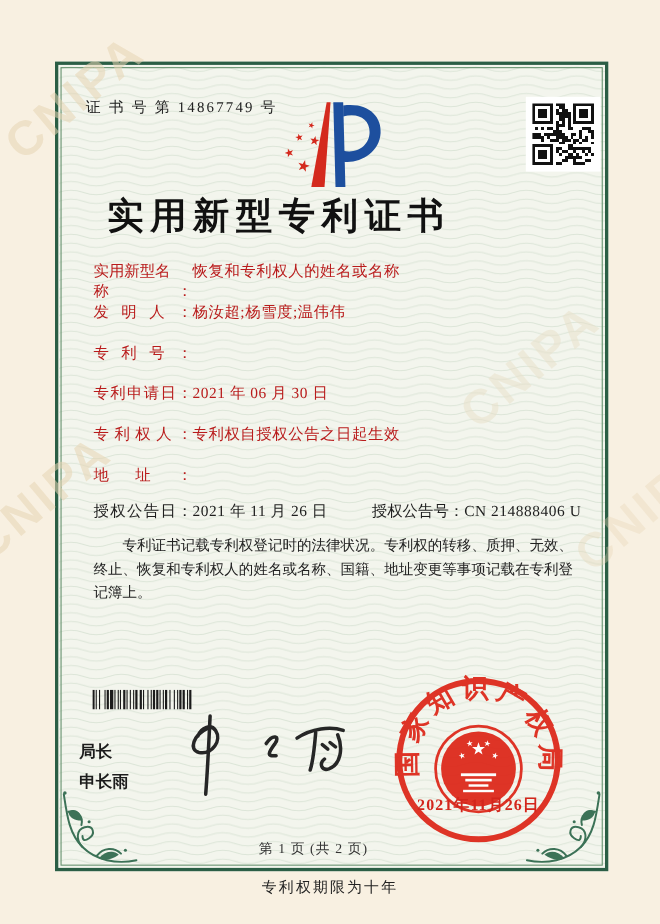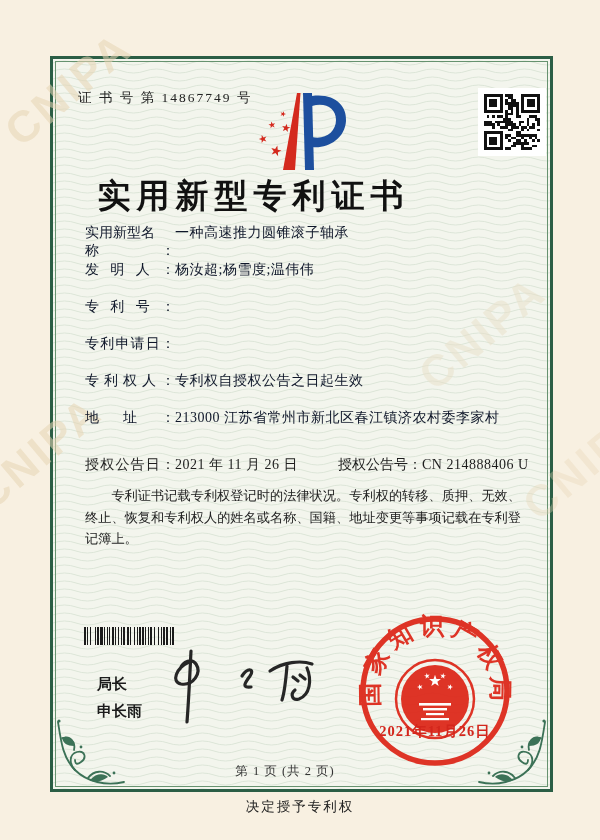--- a/index.html
+++ b/index.html
@@ -26,31 +26,31 @@
     position:absolute;left:2px;top:2px;right:2px;bottom:2px;
     border:1px solid #66926f;box-sizing:border-box;
   }
   .waves{position:absolute;left:0;top:0;width:100%;height:100%;opacity:.55;}
   .content{position:absolute;z-index:3;}
   .certno{left:78px;top:89px;font-size:13.5px;letter-spacing:2px;color:#222;}
   .title{
     left:50px;top:174px;width:407px;text-align:center;
     font-size:33px;font-weight:bold;letter-spacing:6px;color:#111;
   }
-  .fields{left:85px;top:224px;width:440px;font-size:14px;color:#0f172a;}
+  .fields{left:85px;top:239px;width:440px;font-size:14px;color:#b91c1c;}
   .frow{height:37px;line-height:18px;display:flex;align-items:flex-start;}
   .flabel{display:inline-block;width:90px;text-align-last:justify;flex:0 0 90px;}
   .fvalue{display:inline-block;letter-spacing:.5px;}
   .grant{left:85px;top:456px;width:450px;font-size:14px;display:flex;}
   .grant .right{margin-left:40px;}
   .paras{left:85px;top:485px;width:436px;font-size:13.2px;line-height:21.5px;color:#222;}
   .paras p{margin:0;text-indent:2em;text-align:justify;}
   .barcode{left:84px;top:627px;width:158px;height:18px;display:flex;align-items:stretch;overflow:hidden;}
   .barcode div{height:100%;}
-  .officer{left:97px;top:670px;font-family:"Liberation Sans","DejaVu Sans",sans-serif;
+  .officer{left:72px;top:670px;font-family:"Liberation Sans","DejaVu Sans",sans-serif;
     font-size:15px;font-weight:600;line-height:27px;color:#1c1c1c;}
   .sig{left:158px;top:646px;}
   .sealwrap{left:355px;top:611px;width:160px;height:160px;opacity:.92;}
   .sealdate{left:360px;top:722px;width:150px;text-align:center;color:#d3261c;
     font-size:14.5px;letter-spacing:1px;font-weight:bold;}
   .pageno{left:50px;top:763px;width:470px;text-align:center;font-size:12.5px;color:#333;letter-spacing:1px;}
   .contnote{left:0;top:798px;width:600px;text-align:center;font-size:13.5px;color:#222;letter-spacing:2px;}
   .corner{position:absolute;z-index:2;}
   .corner.right{transform:scaleX(-1);}
   .qrbox{left:478px;top:88px;width:68px;height:68px;background:#fff;z-index:3;}
@@ -354,39 +354,39 @@
       <rect x="16" y="20" width="1" height="1" fill="#111"></rect>
       <rect x="17" y="20" width="1" height="1" fill="#111"></rect>
     </svg>
 </div>
 
 <div class="abs content title">实用新型专利证书</div>
 
 <div class="abs content fields">
   <div class="frow">
     <span class="flabel">实用新型名称：</span>
-    <span class="fvalue">一种高速推力圆锥滚子轴承</span>
+    <span class="fvalue">恢复和专利权人的姓名或名称</span>
   </div>
   <div class="frow">
     <span class="flabel">发明人：</span>
     <span class="fvalue">杨汝超;杨雪度;温伟伟</span>
   </div>
   <div class="frow">
     <span class="flabel">专利号：</span>
   </div>
   <div class="frow">
     <span class="flabel">专利申请日：</span>
+    <span class="fvalue">2021 年 06 月 30 日</span>
   </div>
   <div class="frow">
     <span class="flabel">专利权人：</span>
     <span class="fvalue">专利权自授权公告之日起生效</span>
   </div>
   <div class="frow">
     <span class="flabel">地址：</span>
-    <span class="fvalue">213000 江苏省常州市新北区春江镇济农村委李家村</span>
   </div>
 </div>
 
 <div class="abs content grant">
   <span class="left">
     <span class="flabel">授权公告日：</span><span class="fvalue">2021 年 11 月 26 日</span>
   </span>
   <span class="right">
     <span>授权公告号：</span><span class="fvalue">CN 214888406 U</span>
   </span>
@@ -496,13 +496,13 @@
       <rect x="64" y="92" width="32" height="2.6"></rect>
       <rect x="68" y="97" width="24" height="2.4"></rect>
       <rect x="71" y="102" width="18" height="2.2"></rect>
       <rect x="66" y="107" width="28" height="2.2"></rect>
     </g>
   </g>
 </svg>
 <div class="abs content sealdate">2021年11月26日</div>
 
 <div class="abs content pageno">第 1 页 (共 2 页)</div>
-<div class="abs content contnote">决定授予专利权</div>
+<div class="abs content contnote">专利权期限为十年</div>
 
 </body></html>

